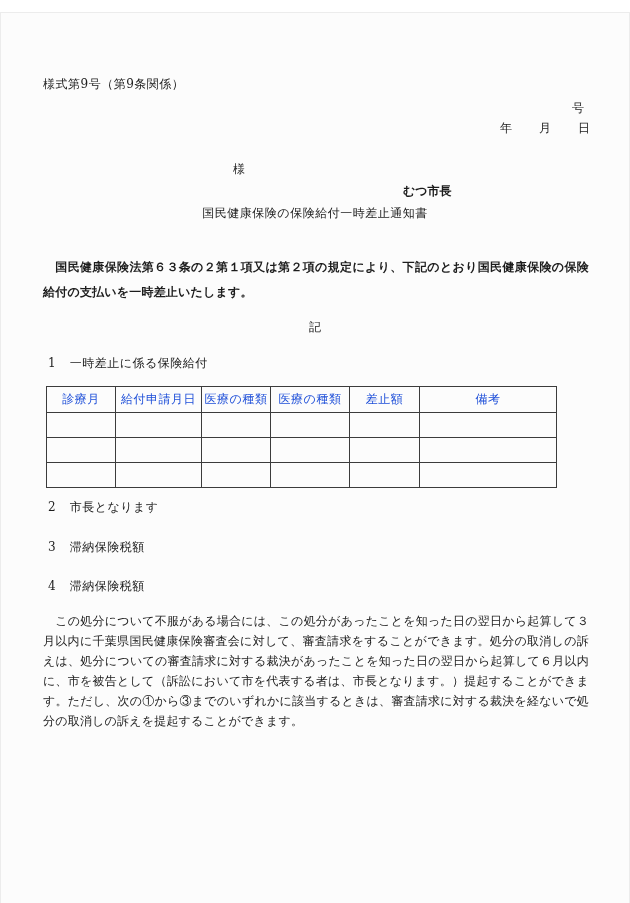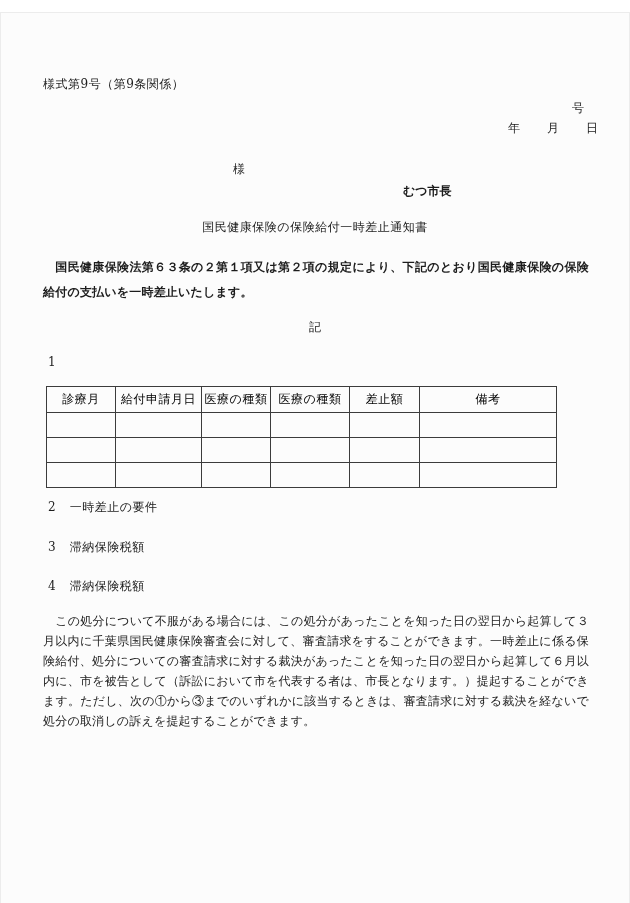--- a/index.html
+++ b/index.html
@@ -17,24 +17,24 @@
     box-sizing: border-box;
     font-family: "DejaVu Serif", "Liberation Serif", serif;
     font-size: 12px;
     color: #1c1c1c;
     overflow: hidden;
   }
   .abs { position: absolute; }
 
   .form-label   { left: 42px;  top: 63px; letter-spacing: 0.5px; }
   .doc-no-line  { top: 87px;  right: 45px; }
-  .date-line    { top: 107px; right: 30px; letter-spacing: 1px; }
+  .date-line    { top: 107px; right: 38px; letter-spacing: 1px; }
   .addressee    { top: 148px; left: 232px; }
   .sender       { top: 170px; left: 402px; font-weight: bold; }
-  .doc-title    { top: 206px; left: 0; width: 100%; text-align: center; letter-spacing: 0.5px; }
+  .doc-title    { top: 192px; left: 0; width: 100%; text-align: center; letter-spacing: 0.5px; }
   .para {
     left: 42px;
     width: 546px;
     text-align: justify;
     letter-spacing: 0.2px;
   }
   .intro        { top: 242px; line-height: 25px; font-weight: bold; }
   .ki-heading   { top: 306px; left: 0; width: 100%; text-align: center; }
 
   .sec-item { left: 47px; display: flex; align-items: baseline; }
@@ -45,21 +45,21 @@
   .item-3 { top: 526px; }
   .item-4 { top: 565px; }
 
   table.benefits {
     position: absolute;
     top: 373px;
     left: 45px;
     border-collapse: collapse;
     table-layout: fixed;
     font-size: 12px;
-    color: #000000;
+    color: #1d4ed8;
   }
   table.benefits th, table.benefits td {
     border: 1px solid #3c3c3c;
     padding: 0;
   }
   table.benefits th {
     font-weight: normal;
     height: 25px;
     text-align: center;
     letter-spacing: 0.5px;
@@ -85,20 +85,21 @@
   <div class="abs sender">むつ市長</div>
 
   <div class="abs doc-title">国民健康保険の保険給付一時差止通知書</div>
 
   <div class="abs para intro">　国民健康保険法第６３条の２第１項又は第２項の規定により、下記のとおり国民健康保険の保険給付の支払いを一時差止いたします。</div>
 
   <div class="abs ki-heading">記</div>
 
   <div class="abs sec-item item-1">
     <span class="num">1</span>
+    <span class="lbl">一時差止に係る保険給付</span>
   </div>
 
   <table class="benefits">
     <colgroup>
       <col style="width:69px">
         <col style="width:86px">
         <col style="width:69px">
       <col style="width:79px">
         <col style="width:70px">
         <col style="width:137px">
@@ -136,29 +137,29 @@
         <td></td>
         <td></td>
         <td></td>
         <td></td>
       </tr>
     </tbody>
   </table>
 
   <div class="abs sec-item item-2">
     <span class="num">2</span>
-    <span class="lbl">一時差止の要件</span>
+    <span class="lbl">市長となります</span>
   </div>
 
   <div class="abs sec-item item-3">
     <span class="num">3</span>
     <span class="lbl">滞納保険税額</span>
   </div>
 
   <div class="abs sec-item item-4">
     <span class="num">4</span>
     <span class="lbl">滞納保険税額</span>
   </div>
 
-  <div class="abs para appeal">　この処分について不服がある場合には、この処分があったことを知った日の翌日から起算して３月以内に千葉県国民健康保険審査会に対して、審査請求をすることができます。一時差止に係る保険給付、処分についての審査請求に対する裁決があったことを知った日の翌日から起算して６月以内に、市を被告として（訴訟において市を代表する者は、市長となります。）提起することができます。ただし、次の①から③までのいずれかに該当するときは、審査請求に対する裁決を経ないで処分の取消しの訴えを提起することができます。</div>
+  <div class="abs para appeal">　この処分について不服がある場合には、この処分があったことを知った日の翌日から起算して３月以内に千葉県国民健康保険審査会に対して、審査請求をすることができます。処分の取消しの訴えは、処分についての審査請求に対する裁決があったことを知った日の翌日から起算して６月以内に、市を被告として（訴訟において市を代表する者は、市長となります。）提起することができます。ただし、次の①から③までのいずれかに該当するときは、審査請求に対する裁決を経ないで処分の取消しの訴えを提起することができます。</div>
 
 
 </div>
 
 </body></html>

